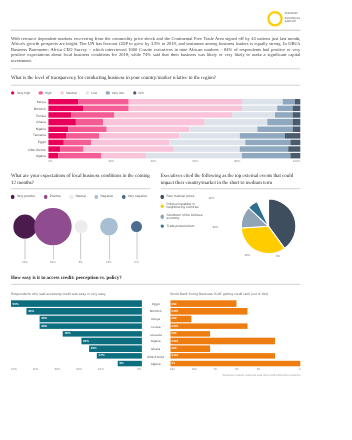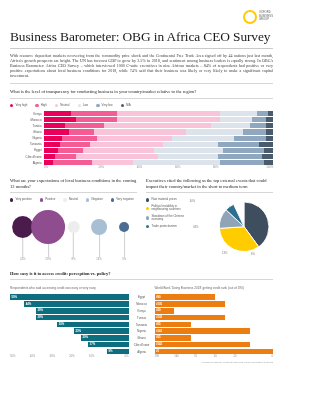--- a/index.html
+++ b/index.html
@@ -92,21 +92,20 @@
     <div class="logo">
       <div class="logo-ring"></div>
       <div class="logo-txt">
         <div>OXFORD</div>
         <div>BUSINESS</div>
         <div>GROUP</div>
       </div>
     </div>
   </div>
 
-  <h1 class="title">Business Barometer: OBG in Africa CEO Survey</h1>
   <div class="rule"></div>
   <p class="intro">With resource dependent markets recovering from the commodity price shock and the Continental Free Trade Area signed off by 44 nations just last month, Africa's growth prospects are bright. The UN has forecast GDP to grow by 3.5% in 2018, and sentiment among business leaders is equally strong. In OBG's Business Barometer: Africa CEO Survey – which interviewed 1000 C-suite executives in nine African markets – 84% of respondents had positive or very positive expectations about local business conditions for 2018, while 74% said that their business was likely or very likely to make a significant capital investment.</p>
   <div class="rule2"></div>
 
   <div class="q">What is the level of transparency for conducting business in your country/market relative to the region?</div>
   <div class="col-rule"></div>
 
   <div class="legend" id="legend1">
       <div class="lg">
         <span class="dot" style="background: rgb(232, 0, 90);"></span>

